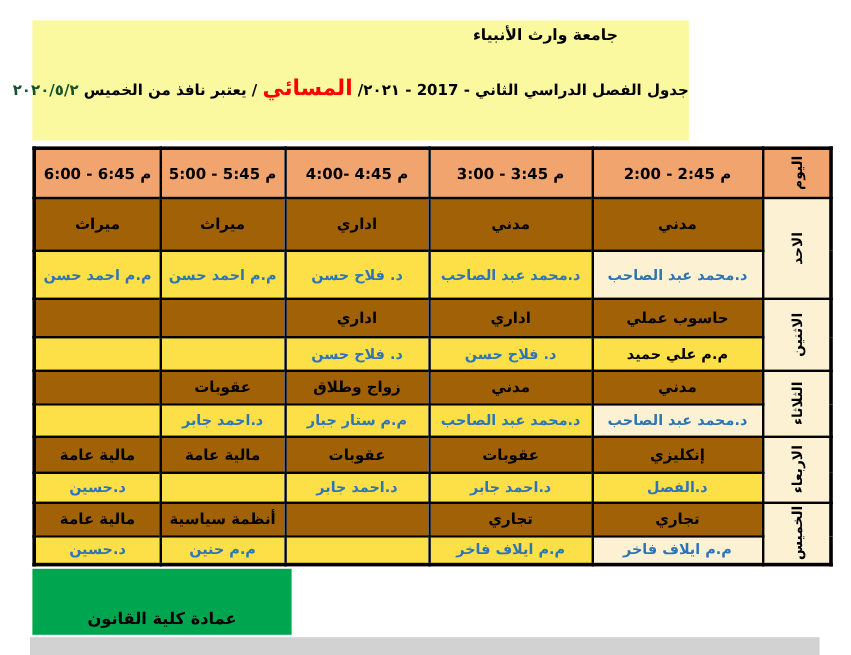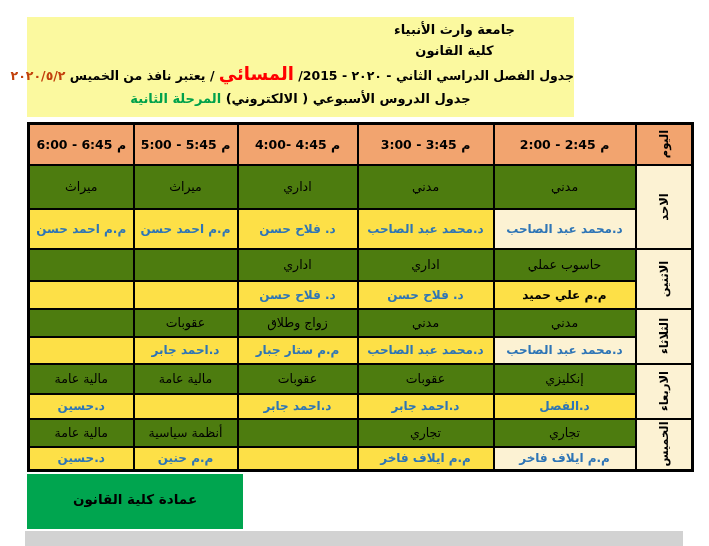--- a/index.html
+++ b/index.html
@@ -21,67 +21,65 @@
     position:absolute; top:46px; left:0; width:100%;
     text-align:center; font-weight:bold; font-size:12.5px; color:#000;
     direction:rtl; white-space:nowrap;
   }
   .banner-line3 {
     position:absolute; top:74px; left:0; width:100%;
     text-align:center; font-weight:bold; font-size:13px; color:#000;
     direction:rtl; white-space:nowrap;
   }
   .red   { color:#FF0000; font-size:18px; }
-  .odate { color:#c2410c; }
+  .odate { color:#14532d; }
   .grn   { color:#00A14B; }
 
   
   .tbl-wrap { position:absolute; left:27px; top:122px; direction:rtl; }
   table.sched {
     border-collapse:collapse; table-layout:fixed; width:664px;
     border:3px solid #000;
   }
   table.sched td { border:2px solid #000; padding:0; text-align:center; vertical-align:middle; overflow:hidden; }
   td.timehead { background:#F2A46F; font-weight:bold; font-size:12.5px; color:#000; }
   td.dayhead  { background:#F2A46F; }
   td.dayname  { background:#FCF2D3; }
-  td.subj     { background:#4d7c0f; font-weight:normal; font-size:12.5px; color:#000; }
+  td.subj     { background:#a16207; font-weight:bold; font-size:12.5px; color:#000; }
   td.teach    { background:#fde047; font-weight:bold; font-size:12px; color:#2E75B6; }
   td.teach.cream { background:#FCF2D3; }
   td.teach.blackname { color:#000000; }
   .vtext {
     transform:rotate(-90deg); white-space:nowrap;
     font-weight:bold; font-size:11.5px; color:#000;
   }
   .ltr { direction:ltr; unicode-bidi:embed; }
 
   
   .dean-box {
     position:absolute; left:27px; top:474px; width:216px; height:55px;
     background:#00A54F;
     display:flex; align-items:flex-end; justify-content:center;
   }
   .dean-box .dean-label {
-    font-weight:bold; font-size:13.5px; color:#000; padding-bottom:22px;
+    font-weight:bold; font-size:13.5px; color:#000; padding-bottom:5px;
   }
   .gray-strip {
     position:absolute; left:25px; top:531px; width:658px; height:15px;
     background:#D2D2D2;
   }
 </style>
 </head>
 <body>
 
 <div class="banner" dir="rtl">
   <div class="uni-block">
     <div>جامعة وارث الأنبياء</div>
-    <div>كلية القانون</div>
   </div>
-  <div class="banner-line2"><span>جدول الفصل الدراسي الثاني - ٢٠٢٠ - 2015/ </span><span class="red">المسائي</span><span> / يعتبر نافذ من الخميس </span><span class="odate">٢٠٢٠/٥/٢</span></div>
-  <div class="banner-line3"><span>جدول الدروس الأسبوعي ( الالكتروني) </span><span class="grn">المرحلة الثانية</span></div>
+  <div class="banner-line2"><span>جدول الفصل الدراسي الثاني - 2017 - ٢٠٢١/ </span><span class="red">المسائي</span><span> / يعتبر نافذ من الخميس </span><span class="odate">٢٠٢٠/٥/٢</span></div>
 </div>
 
 <div class="tbl-wrap">
   <table class="sched">
     <colgroup>
       <col style="width:57px">
       <col style="width:142px">
       <col style="width:136px">
       <col style="width:120px">
       <col style="width:104px">

